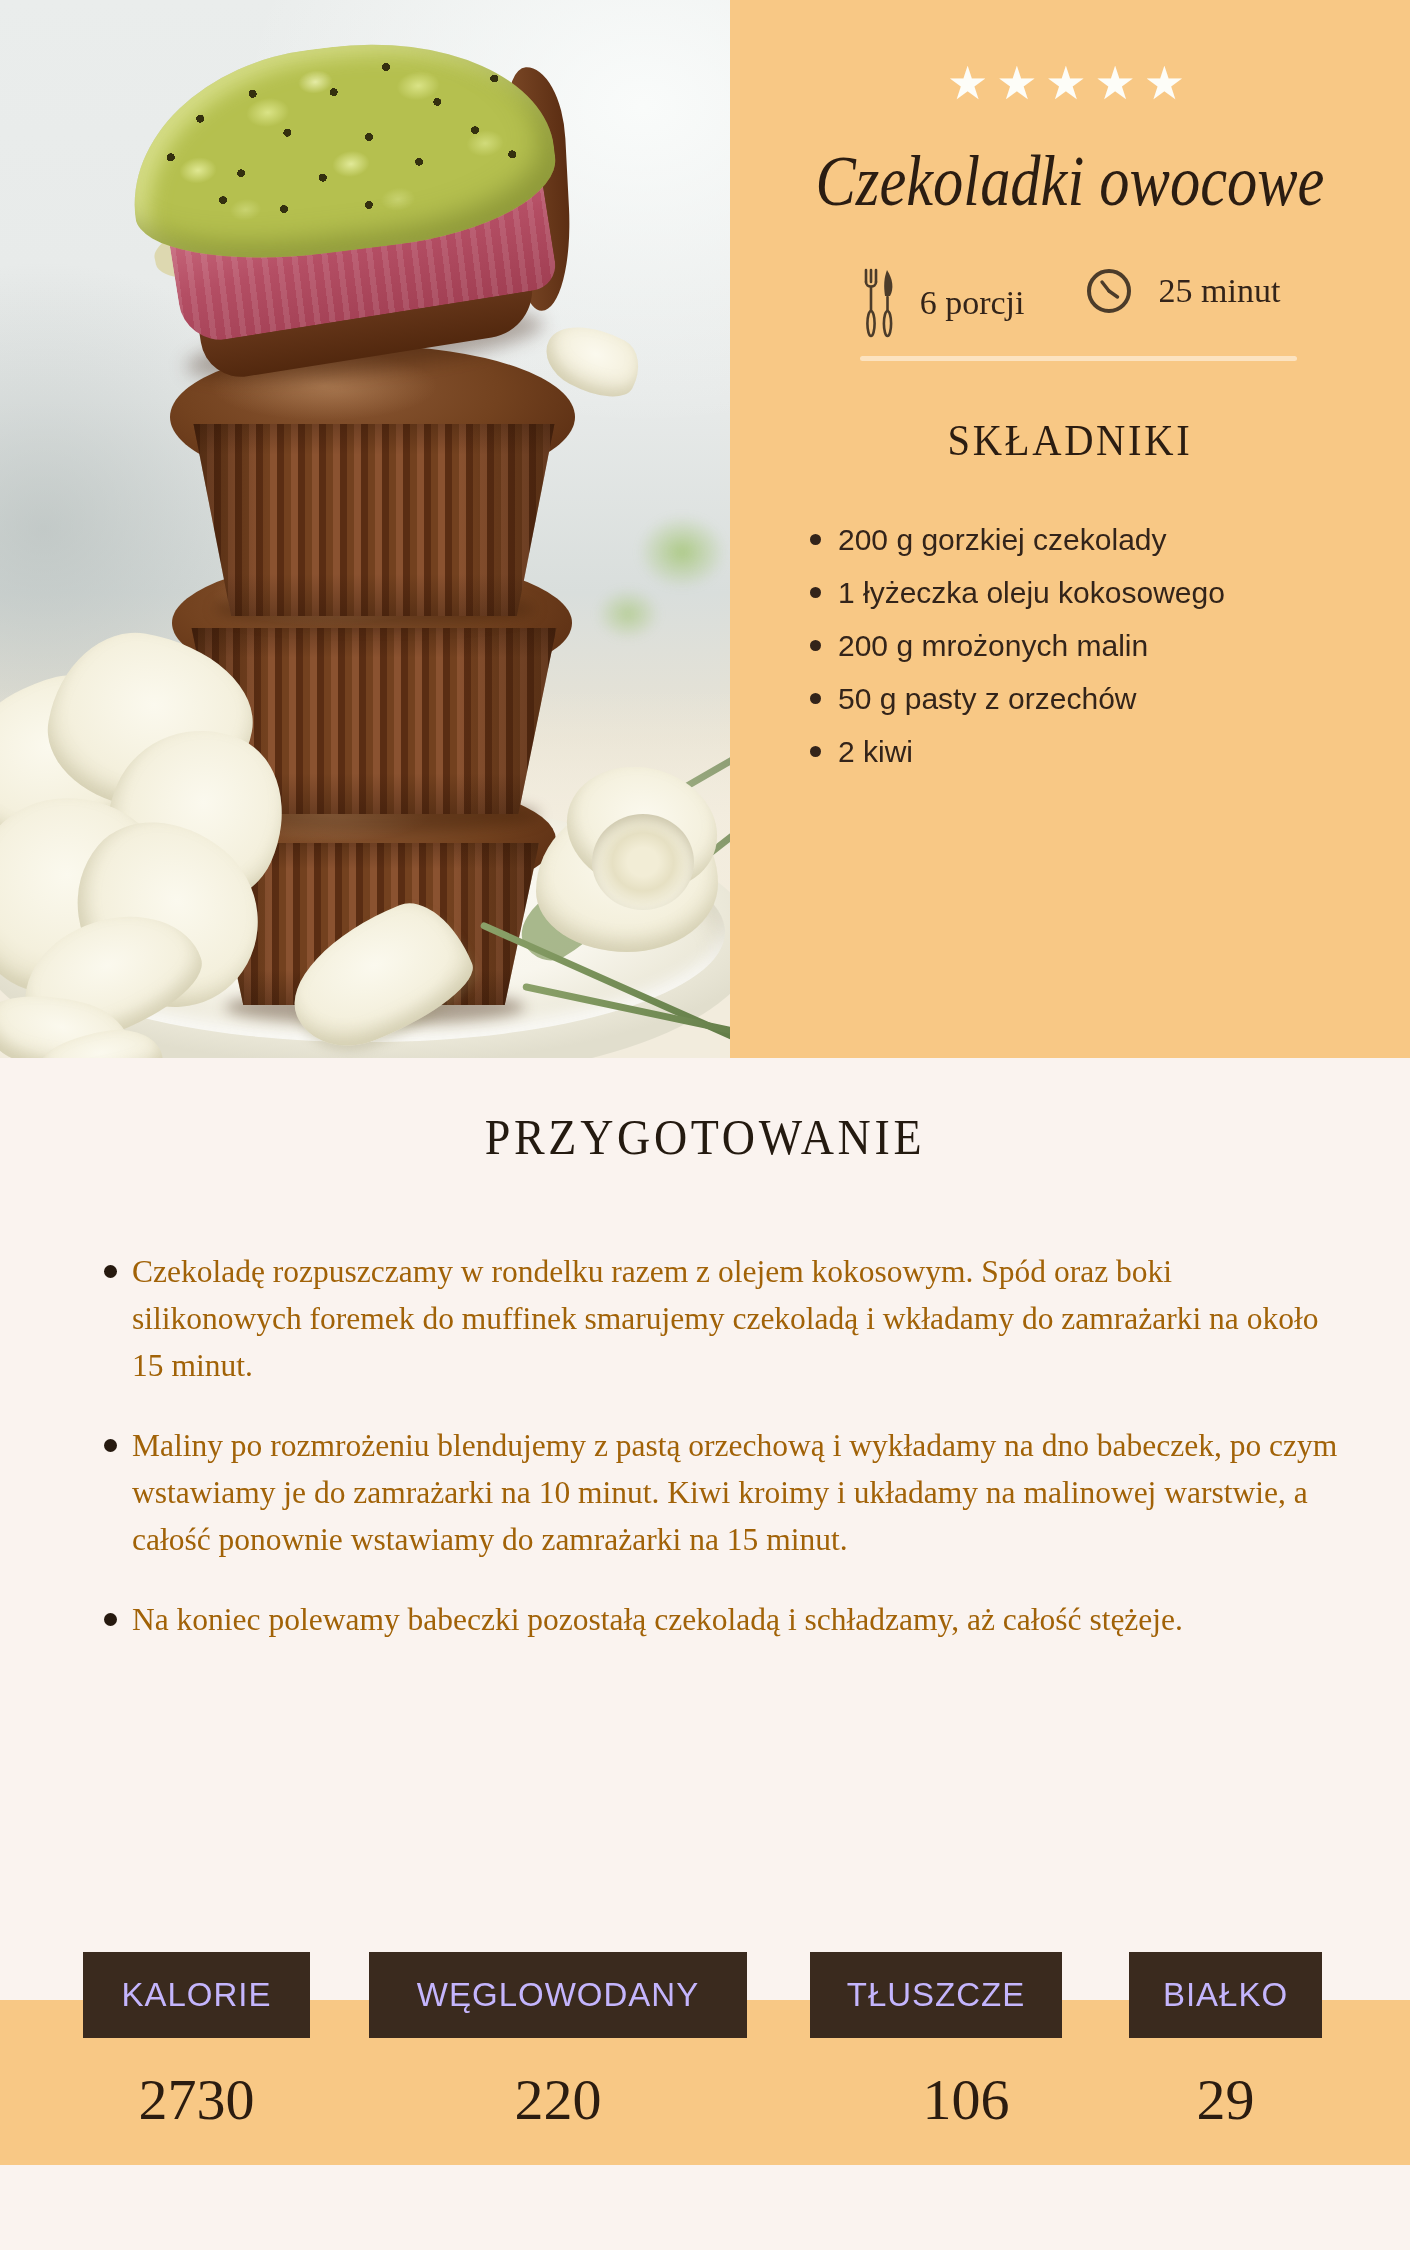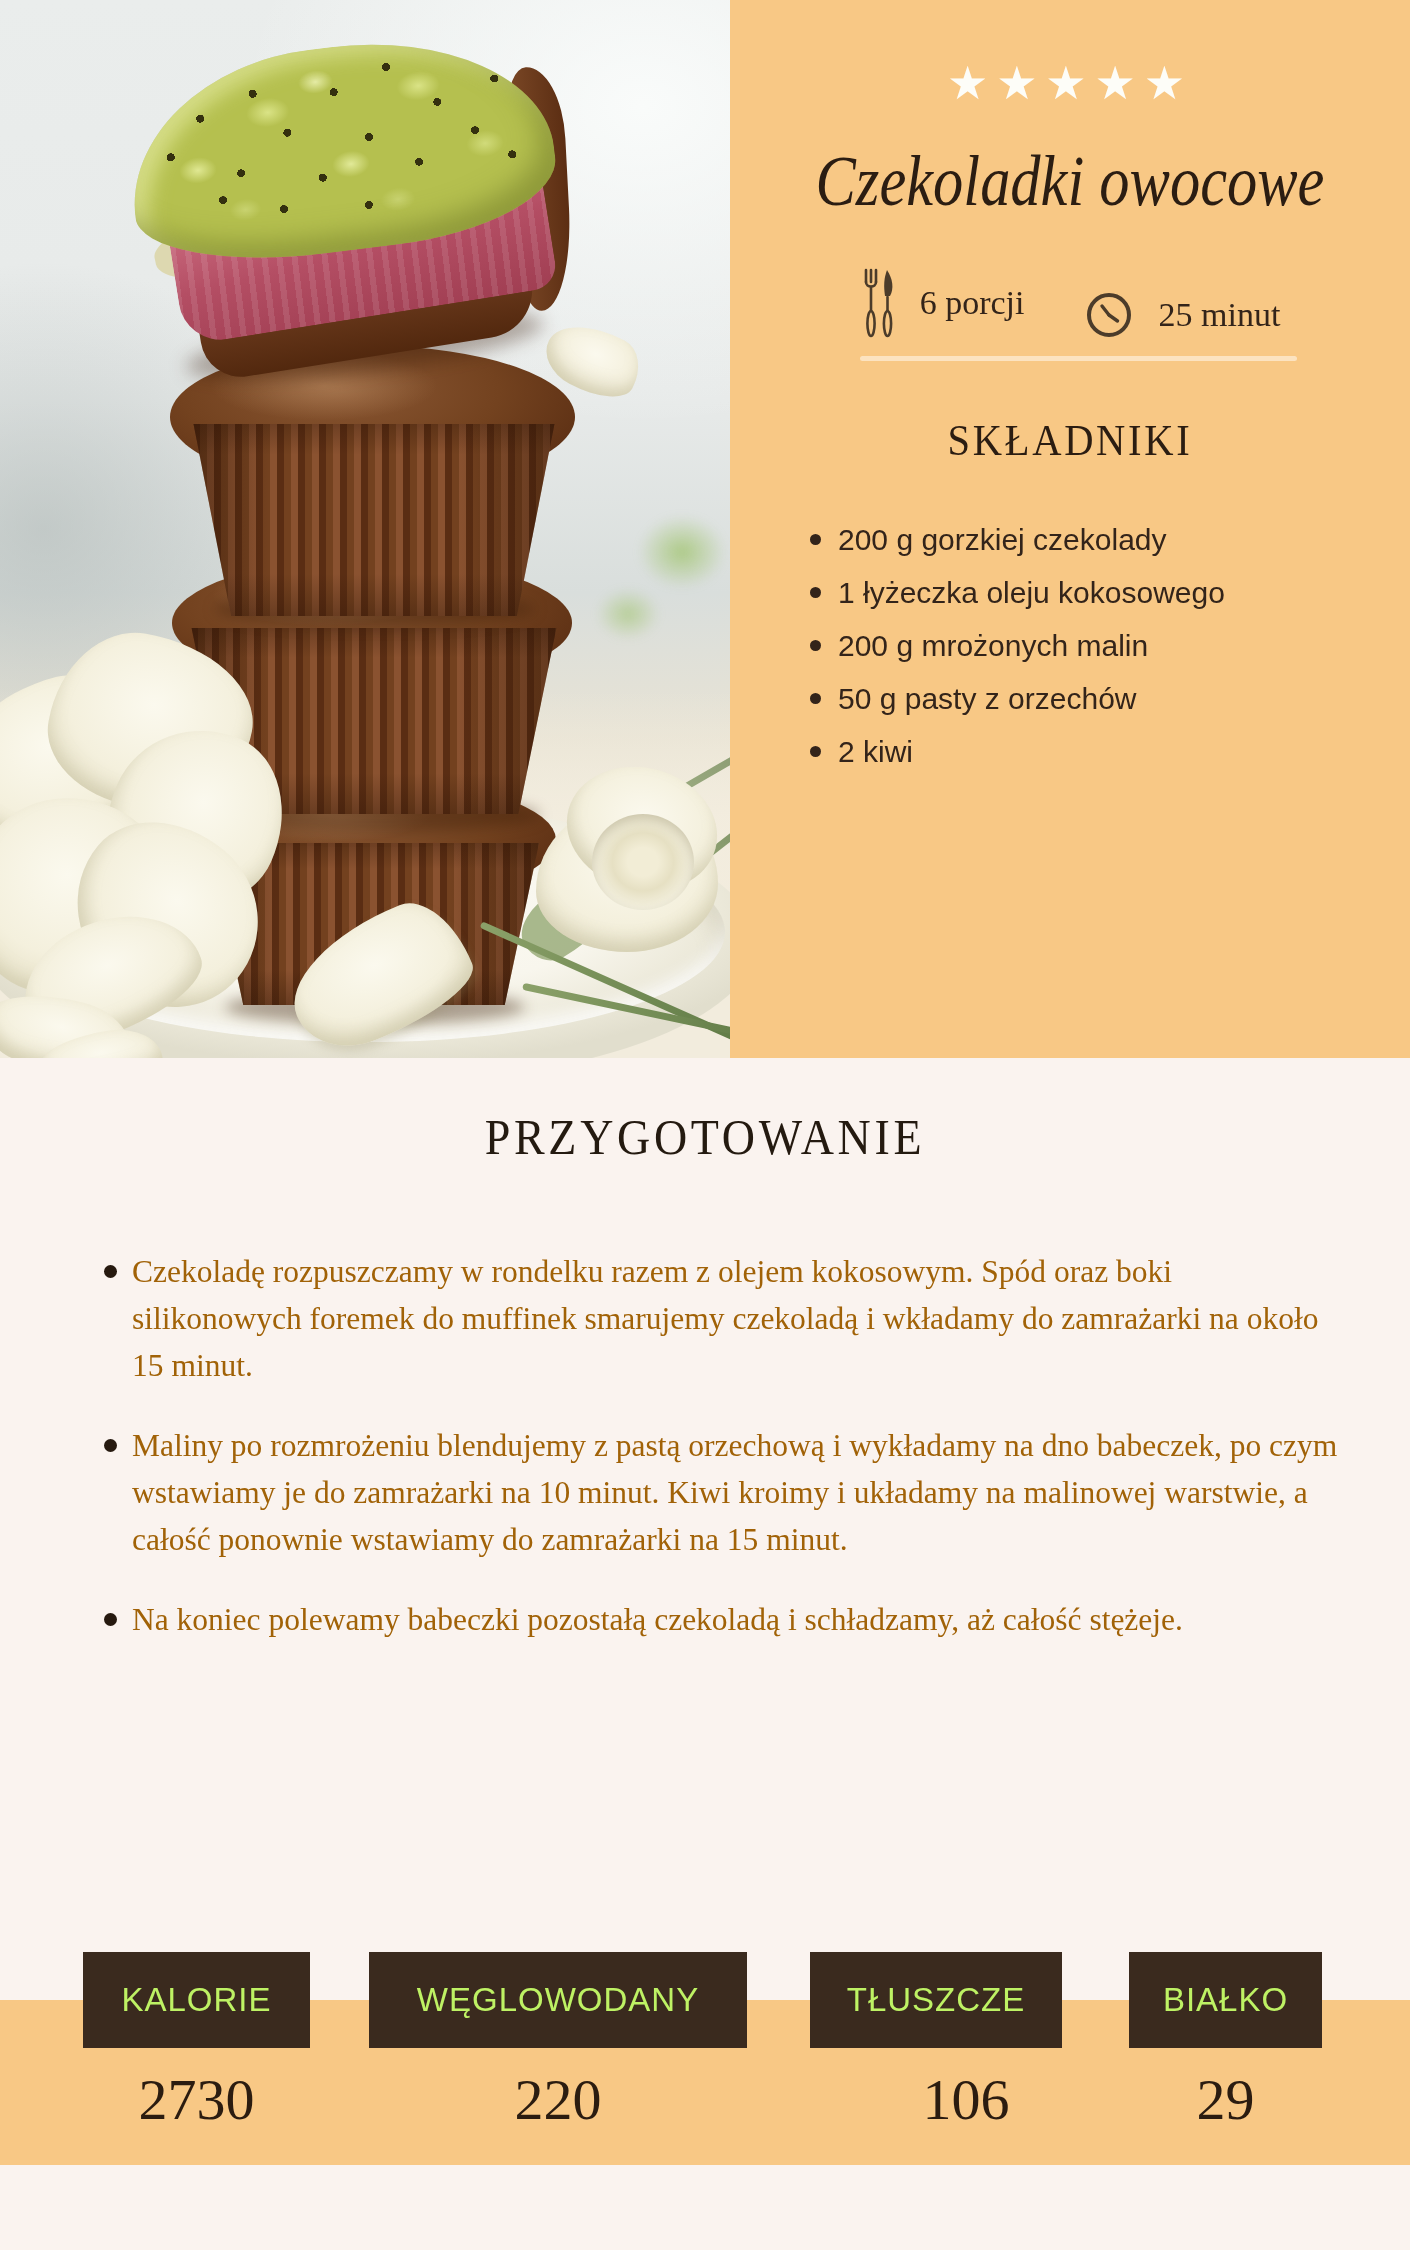--- a/index.html
+++ b/index.html
@@ -137,21 +137,21 @@
   .ph-stem-f2 { left:520px; top:1010px; width:262px; transform:rotate(12deg); }
 
   
   .panel { position:absolute; left:730px; top:0; width:680px; height:1058px; background:#F8C885; }
   .stars { position:absolute; left:0; top:56px; width:100%; text-align:center;
     font-size:46px; letter-spacing:8px; color:#FDFDF8; font-family:"DejaVu Sans", sans-serif; }
   .title { position:absolute; left:0; top:142px; width:100%; margin:0; text-align:center;
     font-style:italic; font-weight:normal; font-size:72px; line-height:1.1; color:#2B1D12;
     transform:scaleX(.84); }
   .meta { position:absolute; left:0; top:266px; width:100%; display:flex; justify-content:center;
-    align-items:flex-end; gap:60px;font-family:Liberation Serif, serif; }
+    align-items:flex-start; gap:60px;font-family:Liberation Serif, serif; }
   .meta-item { display:flex; align-items:center; gap:24px; font-size:34px; color:#33241A; }
   .meta-item svg { display:block; }
   .divider { position:absolute; left:130px; top:356px; width:437px; height:5px;
     background:rgba(255,250,240,.55); border-radius:3px; }
   .ing-title { position:absolute; left:0; top:414px; width:100%; margin:0; text-align:center;
     font-weight:normal; font-size:45px; letter-spacing:3px; color:#2B1D12; transform:scaleX(.9); }
   .ingredients { position:absolute; left:80px; top:524px; margin:0; padding:0; list-style:none;
     font-family:"Liberation Sans", sans-serif; font-size:30px; color:#33241A; }
   .ingredients li { position:relative; padding-left:28px; line-height:31px; margin-bottom:22px; }
   .ingredients li::before { content:""; position:absolute; left:0; top:10px; width:11px; height:11px;
@@ -161,23 +161,23 @@
   .prep-title { position:absolute; left:0; top:1108px; width:1410px; margin:0; text-align:center;
     font-weight:normal; font-size:50px; letter-spacing:4px; color:#241A10; transform:scaleX(.92); }
   .steps { position:absolute; left:104px; top:1248px; width:1240px; margin:0; padding:0; list-style:none;
     font-size:31.5px; line-height:47px; color:#a16207; }
   .steps li { position:relative; padding-left:28px; margin-bottom:33px; }
   .steps li::before { content:""; position:absolute; left:0; top:17px; width:13px; height:13px;
     border-radius:50%; background:#26190F; }
 
   
   .nutri-strip { position:absolute; left:0; top:2000px; width:1410px; height:165px; background:#F8C885; }
-  .nut-box { position:absolute; top:1952px; height:96px; background:#3A2A1E;
+  .nut-box { position:absolute; top:1952px; height:86px; background:#3A2A1E;
     display:flex; align-items:center; justify-content:center;
-    font-family:"Liberation Sans", sans-serif; font-size:33px; letter-spacing:1px; color:#bef264; }
+    font-family:"Liberation Sans", sans-serif; font-size:33px; letter-spacing:1px; color:#c4b5fd; }
   .b1 { left:83px;   width:227px; }
   .b2 { left:369px;  width:378px; }
   .b3 { left:810px;  width:252px; }
   .b4 { left:1129px; width:193px; }
   .nut-val { position:absolute; top:2066px; height:64px; text-align:center;
     font-size:58px; color:#2B1C10; }
   .v1 { left:83px;   width:227px; }
   .v2 { left:369px;  width:378px; }
   .v3 { left:840px;  width:252px; }
   .v4 { left:1129px; width:193px; }

